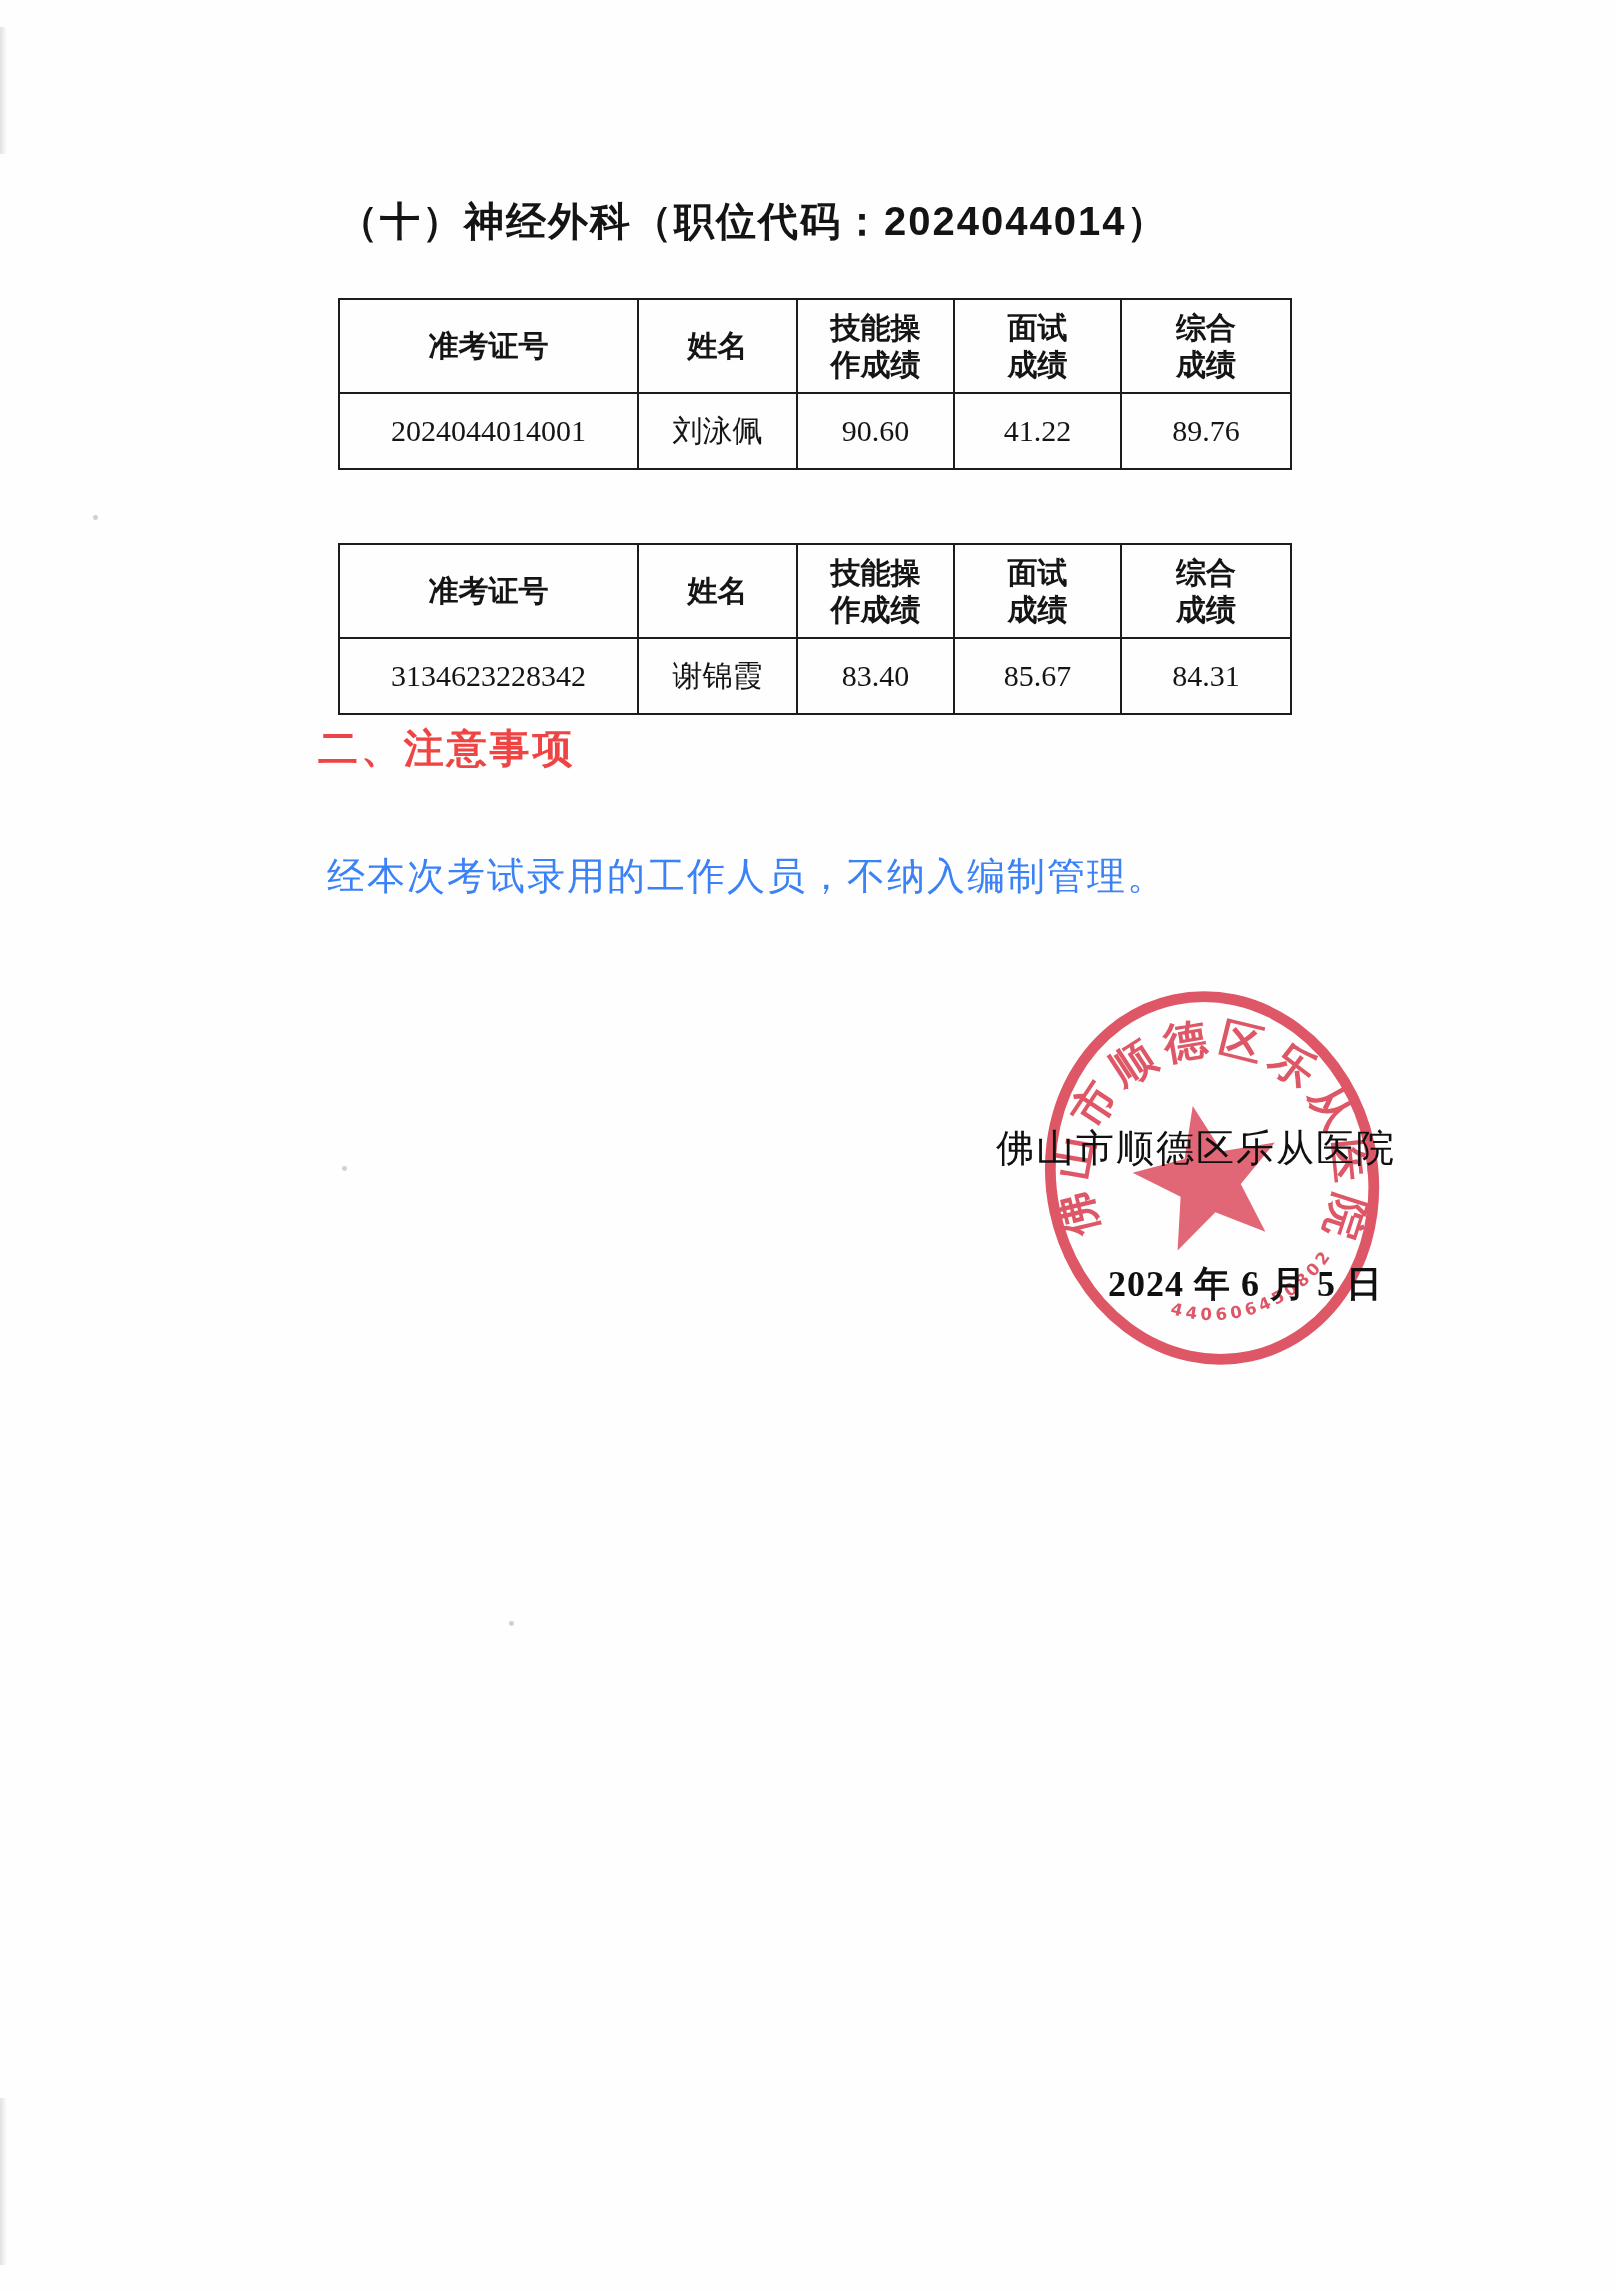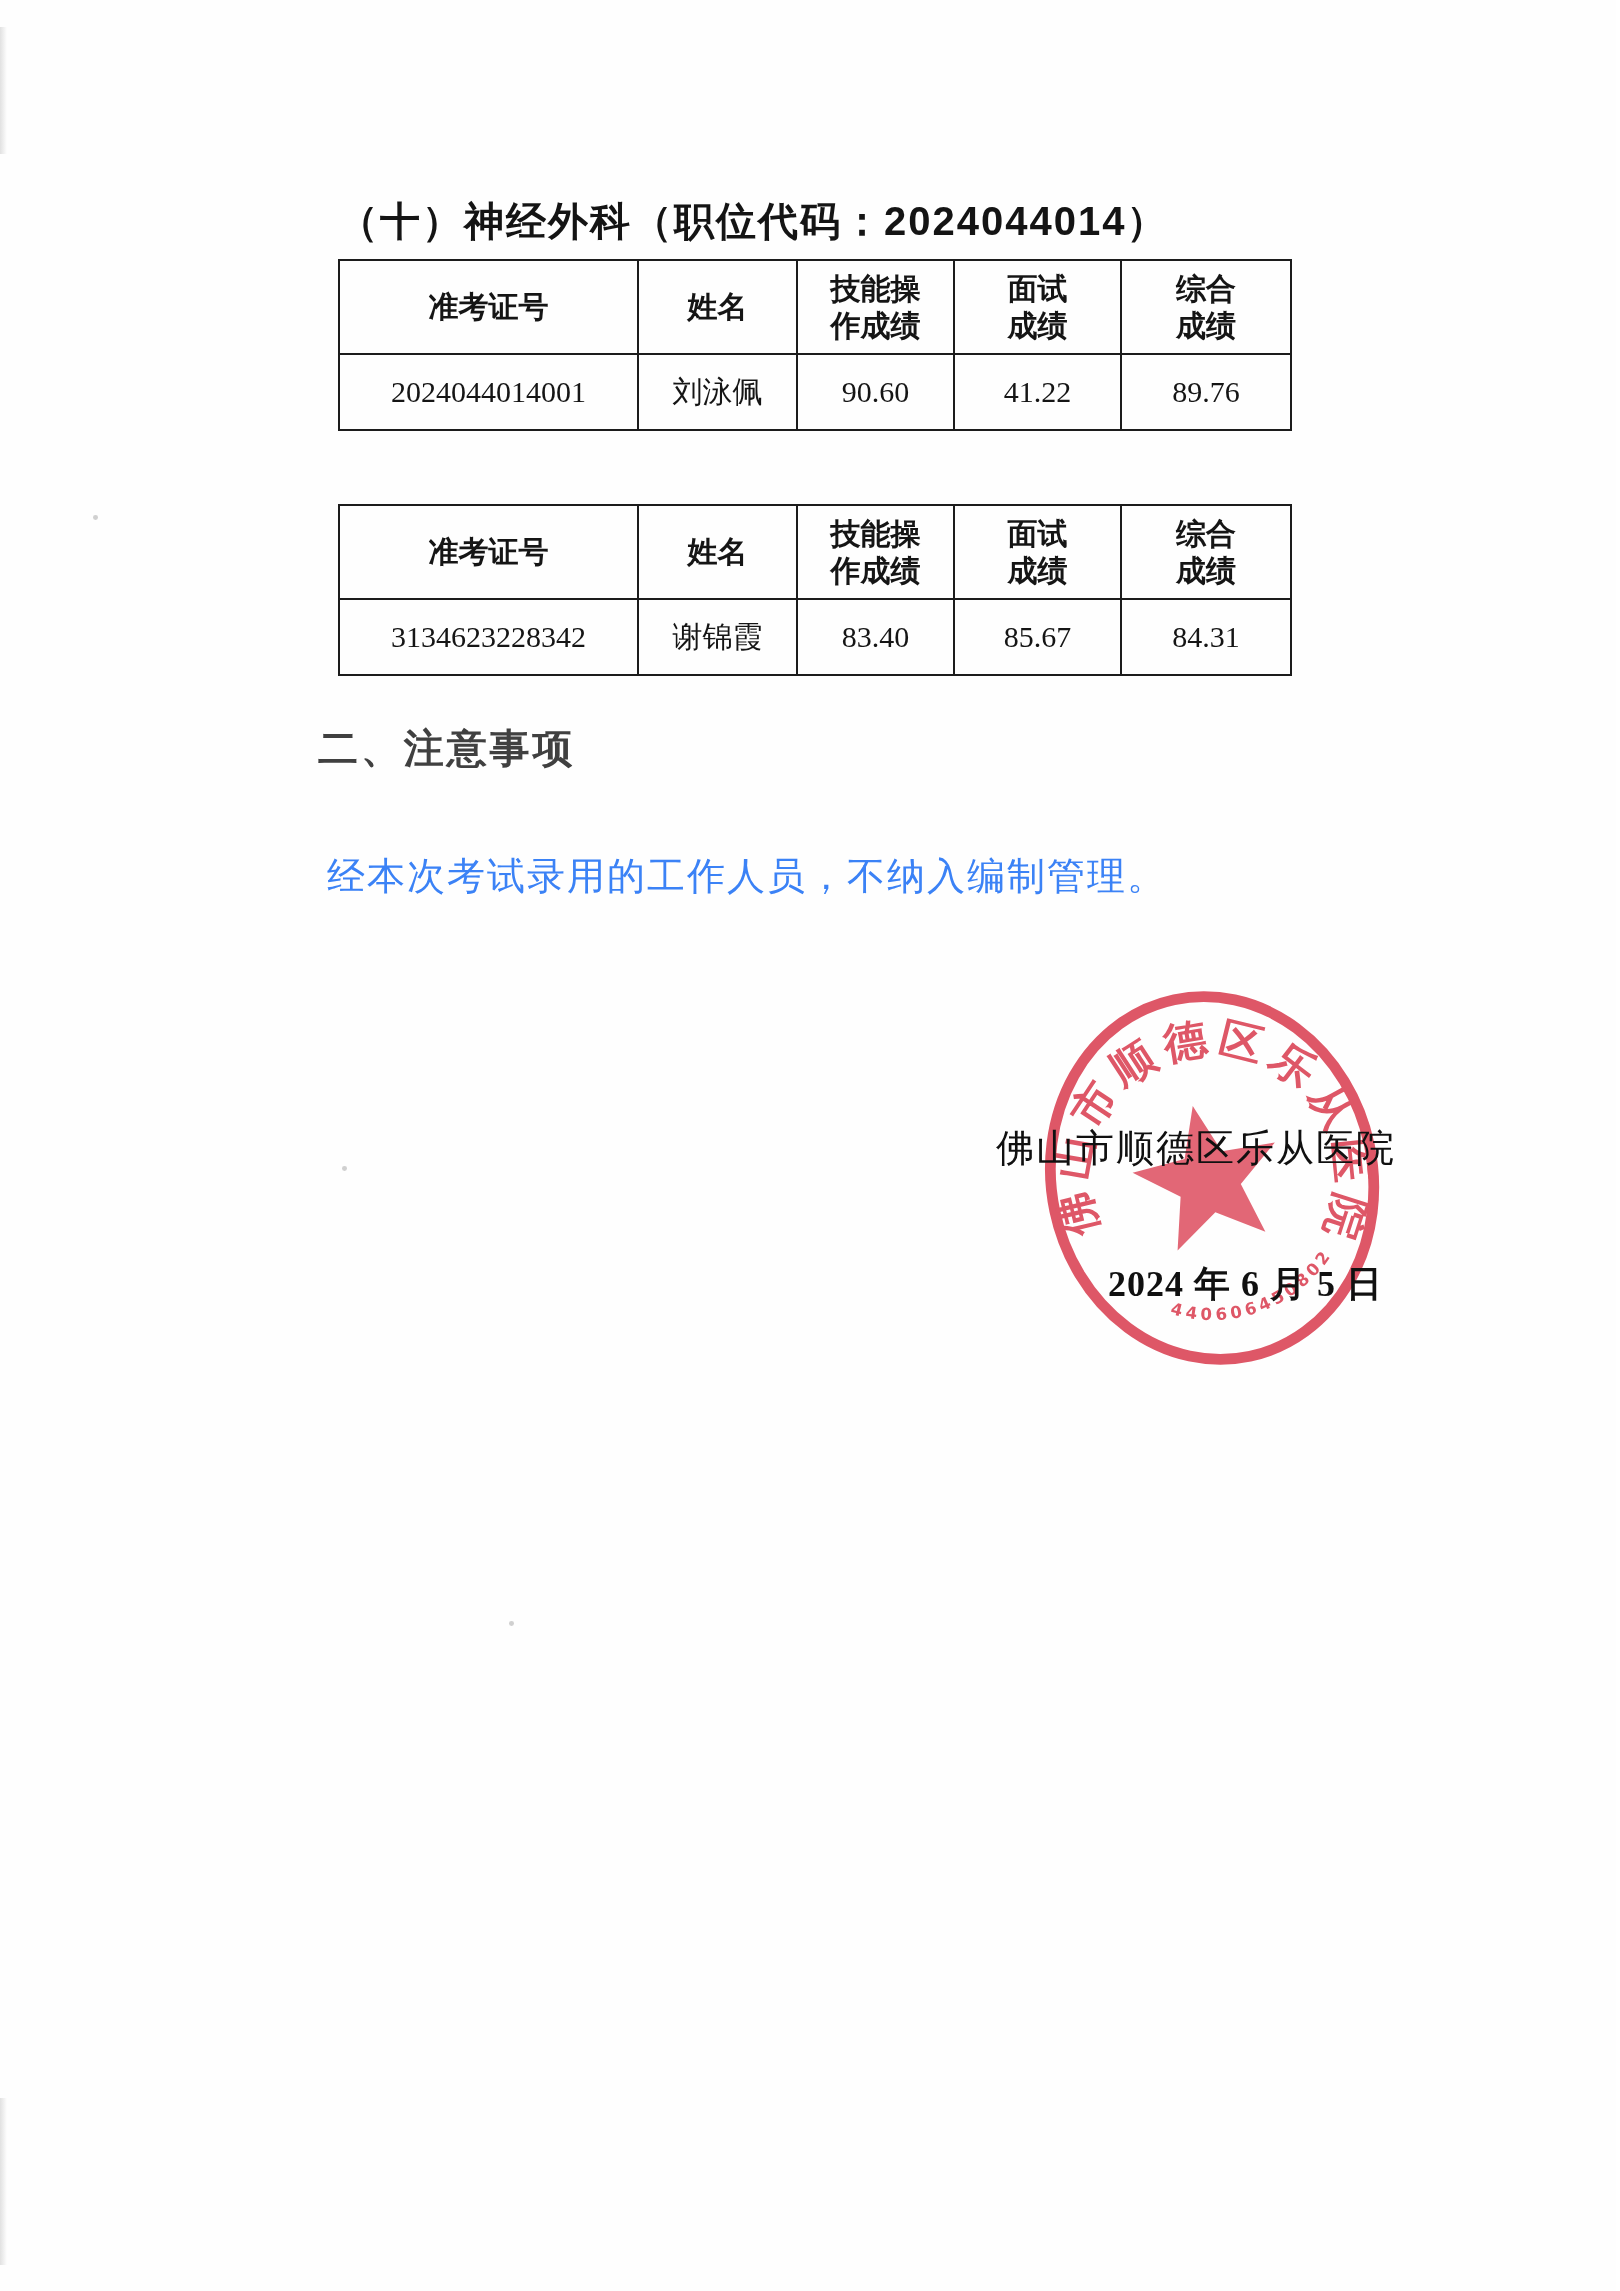--- a/index.html
+++ b/index.html
@@ -11,34 +11,35 @@
   .section-heading {
     position:absolute; left:338px;
     font-family:"Liberation Sans", sans-serif;
     font-weight:bold; font-size:40px; letter-spacing:2px; color:#141414;
     white-space:nowrap;
   }
   .doc-table {
     position:absolute; left:338px; width:951px;
     border-collapse:collapse; table-layout:fixed;
     background:transparent;
+    margin-top:39px;
   }
   .doc-table td {
     border:2.9px solid #1c1c1c;
     text-align:center; vertical-align:middle;
     font-family:"Liberation Serif", serif;
     font-size:30px; color:#151515;
     white-space:pre-line; line-height:1.25; padding:0;
   }
   .doc-table tr.hdr td { font-weight:bold; height:92px; }
   .doc-table tr.dat td { height:74px; }
   .notes-heading {
     position:absolute; left:318px; top:721px;
     font-family:"Liberation Sans", sans-serif;
-    font-weight:bold; font-size:40px; letter-spacing:2.9px; color:#404040;
+    font-weight:bold; font-size:40px; letter-spacing:2.9px; color:#ef4444;
     white-space:nowrap;
   }
   .body-par {
     position:absolute; left:327px; top:851px;
     font-size:38px; letter-spacing:2px; color:#3b82f6; white-space:nowrap;
   }
   .signature {
     position:absolute; left:996px; top:1123px; z-index:3;
     font-size:38px; letter-spacing:2px; color:#101010; white-space:nowrap;
   }

